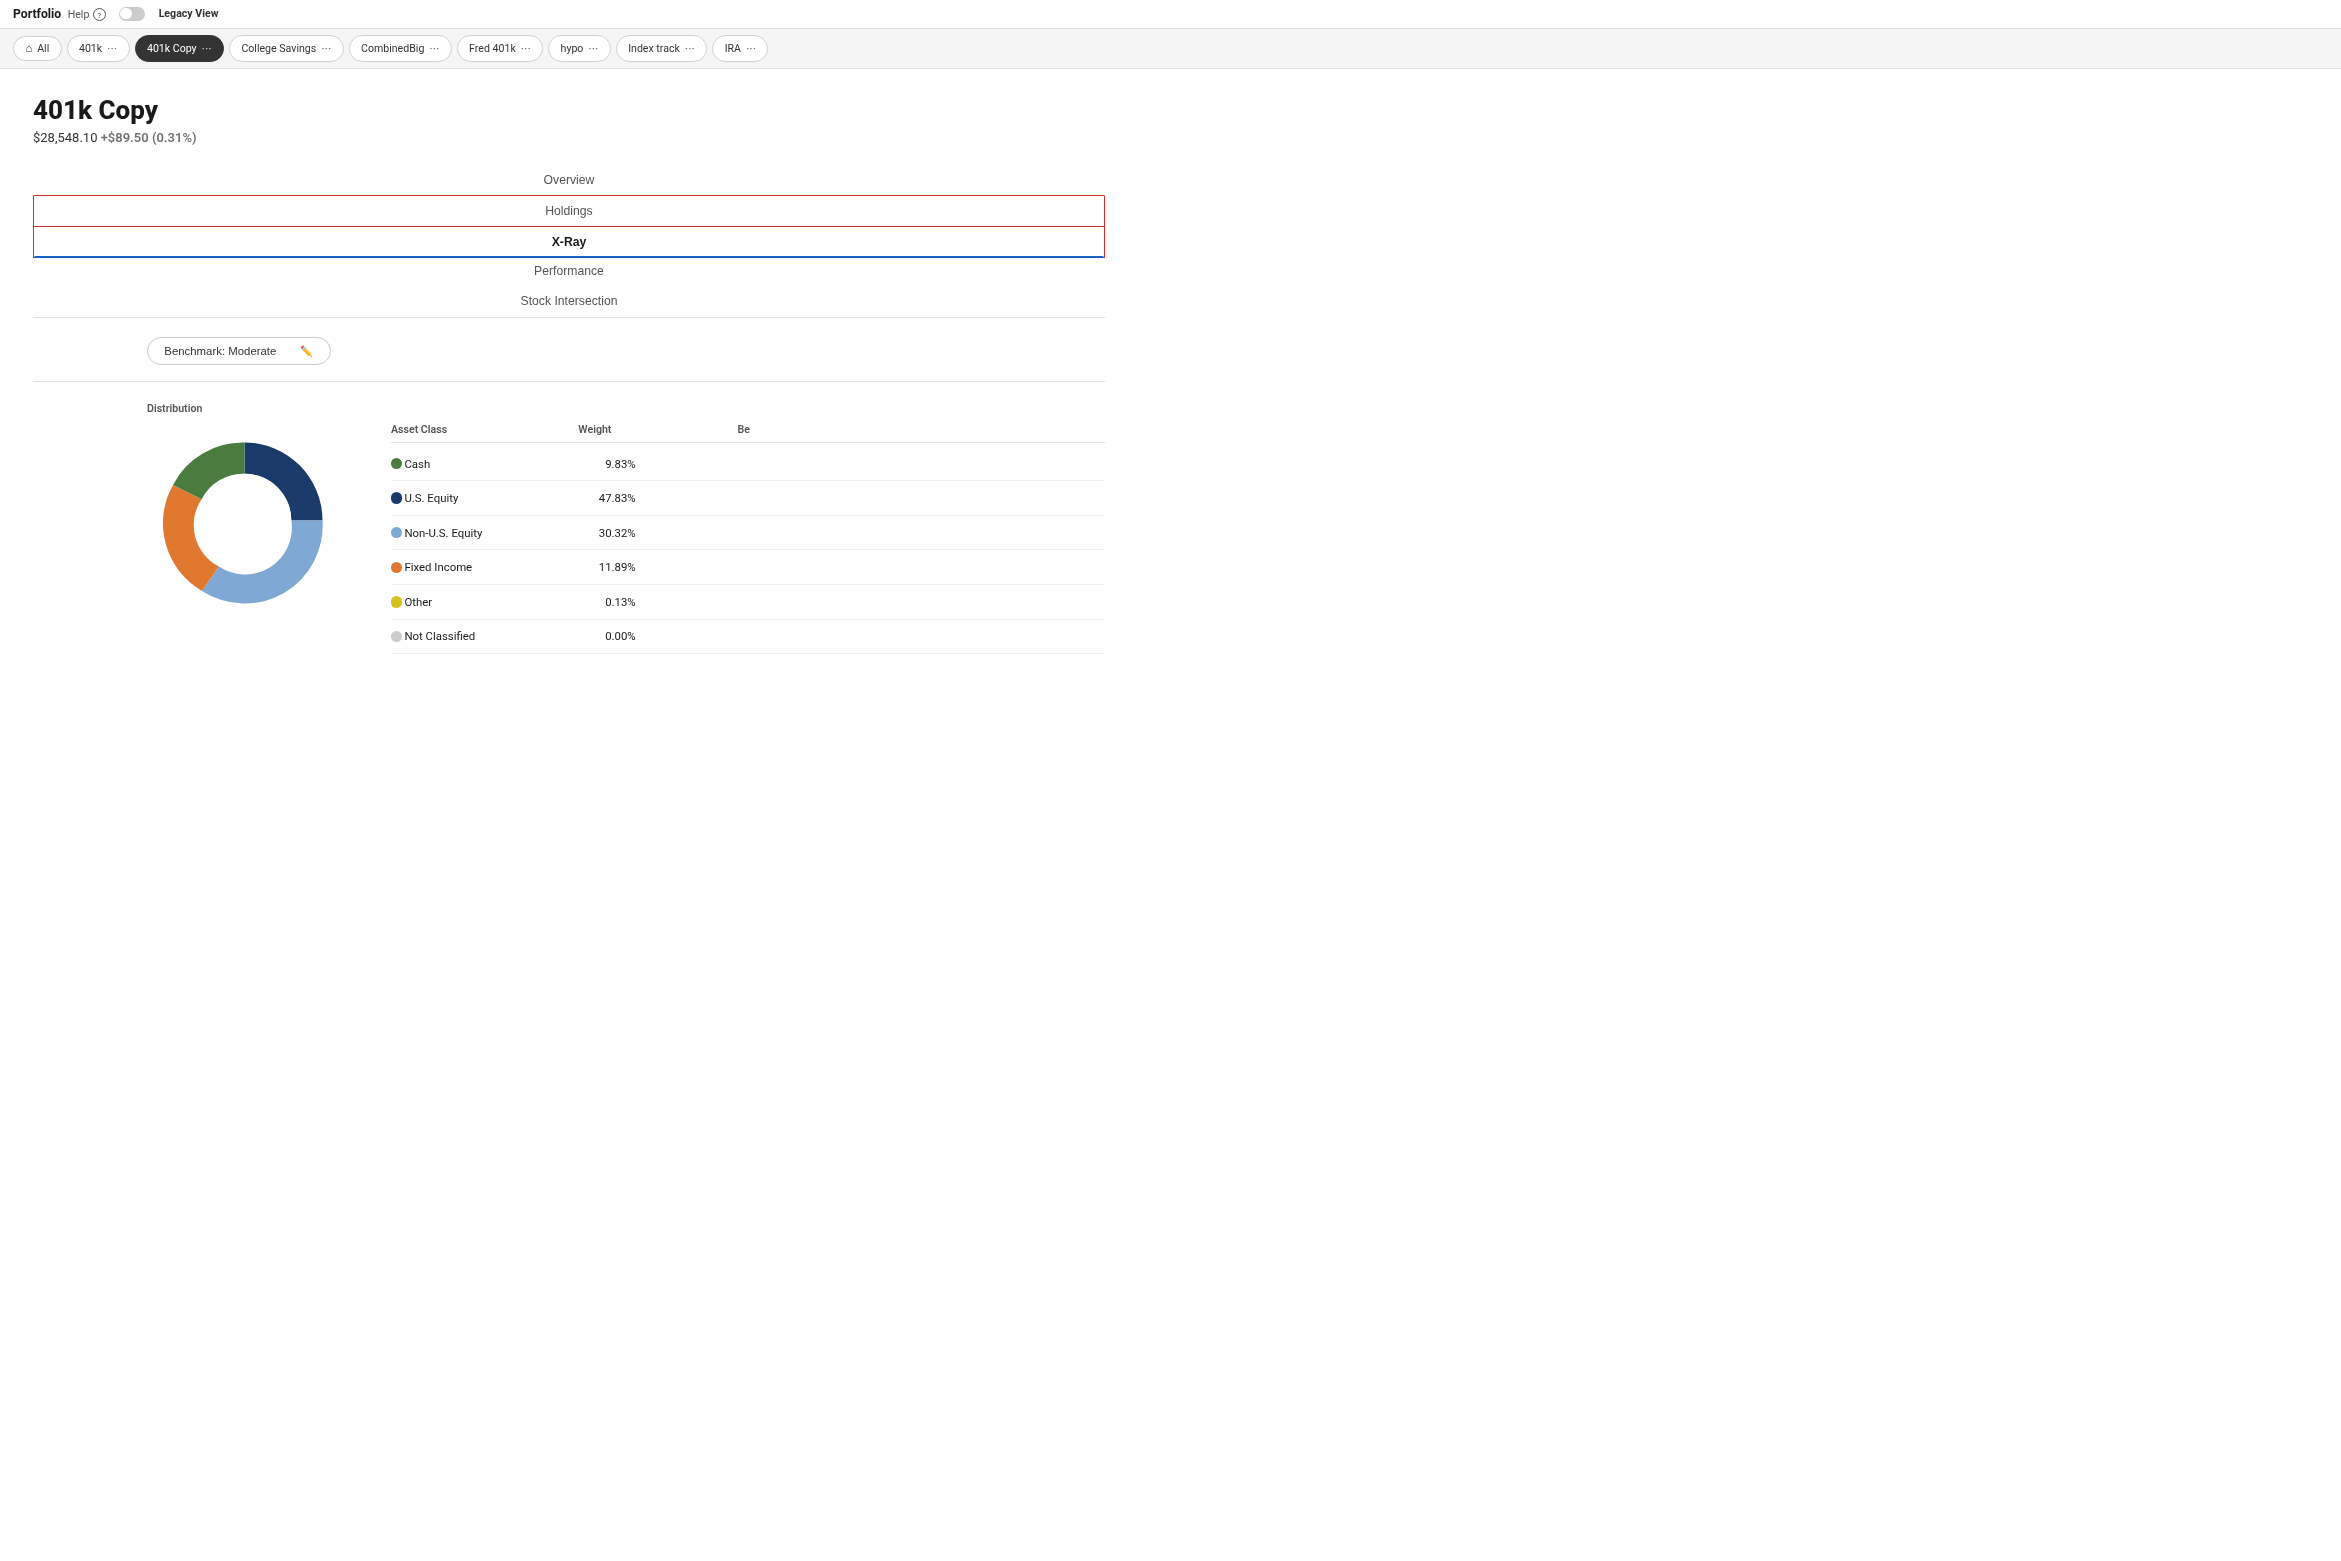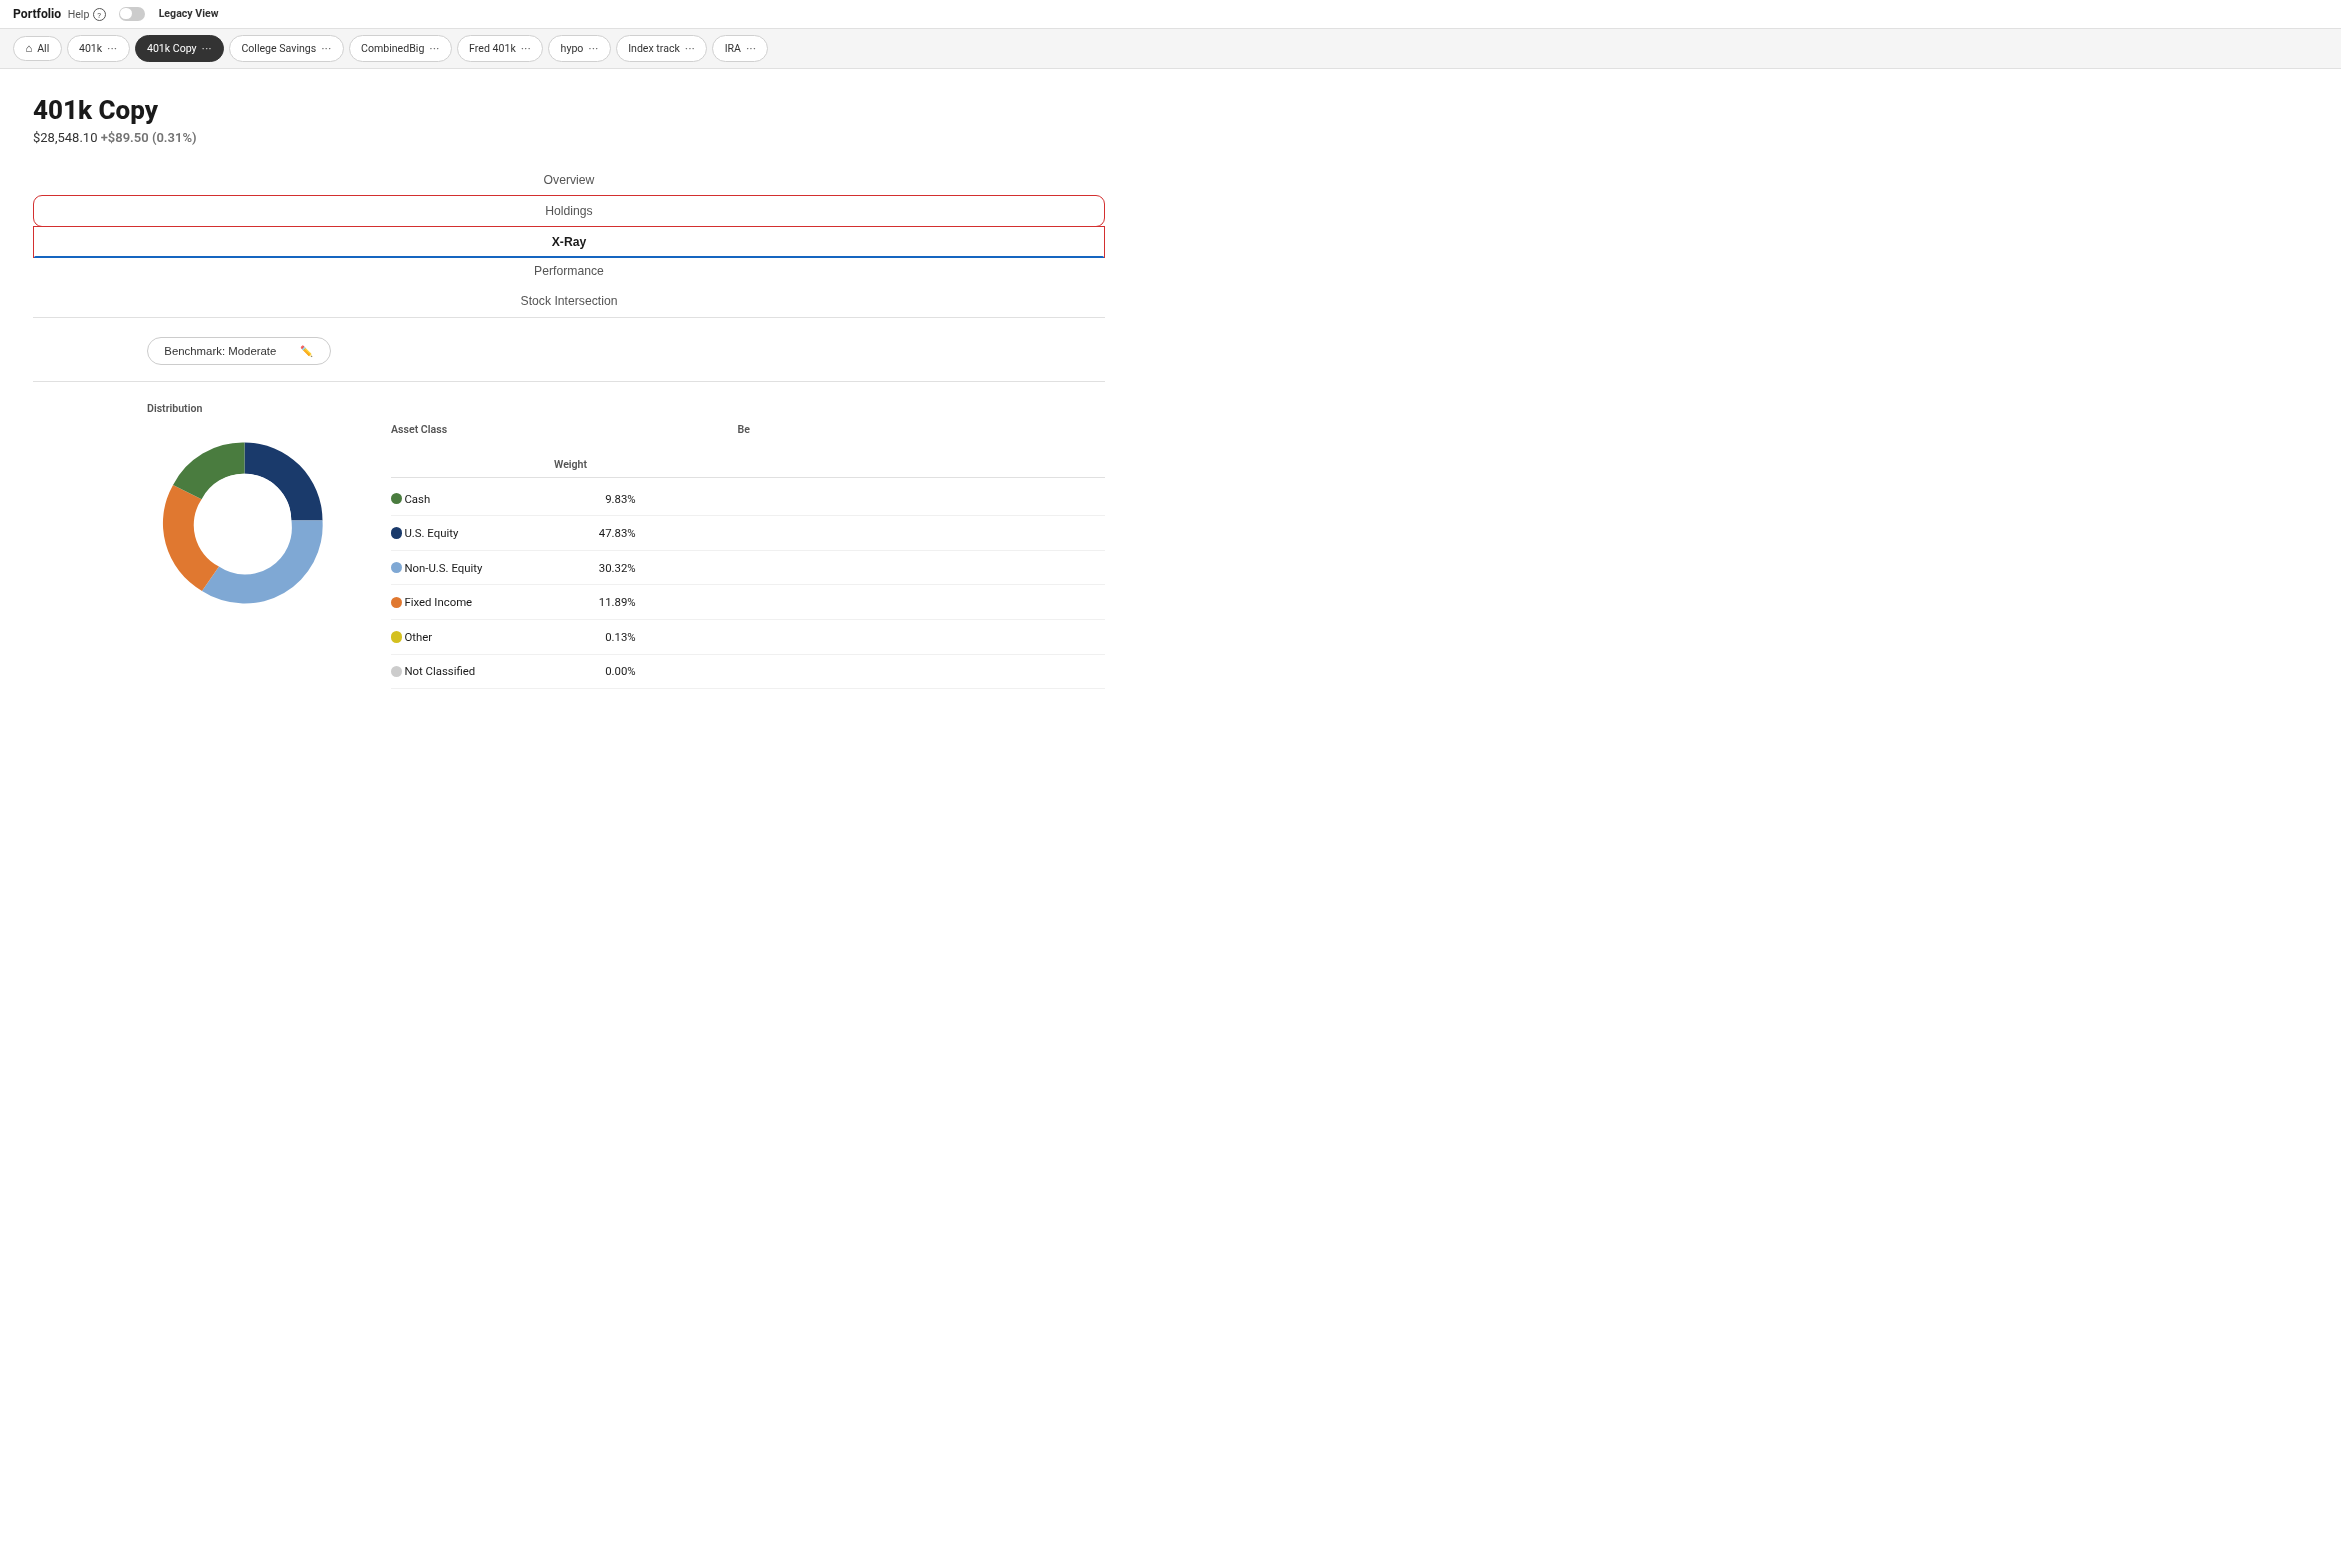--- a/index.html
+++ b/index.html
@@ -155,21 +155,21 @@
       <span>+$89.50</span>
       <span>(0.31%)</span>
     </span>
   </div>
 
   
   <div class="section-tabs">
     <button class="sec-tab">
       <span>Overview</span>
     </button>
-    <button class="sec-tab highlighted" style="border:1.6px solid #d32f2f; border-radius:9px; margin-bottom:-1.6px;">
+    <button class="sec-tab highlighted" style="border:1.6px solid #d32f2f; border-radius:1px; margin-bottom:-1.6px;">
       <span>Holdings</span>
     </button>
     <button class="sec-tab active highlighted" style="border:1.6px solid #d32f2f; border-radius:0; margin-bottom:-1.6px;">
       <span>X-Ray</span>
     </button>
     <button class="sec-tab">
       <span>Performance</span>
     </button>
     <button class="sec-tab">
       <span>Stock Intersection</span>
@@ -202,21 +202,21 @@
 
           <path d="M 26.7 63.5 A 80 80 0 0 1 100 20 L 100 52 A 48 48 0 0 0 56 78.1 Z" fill="#4a7c3f"></path>
 
           <circle cx="100" cy="100" r="48" fill="white"></circle>
         </svg>
       </div>
 
       <div class="asset-table">
         <div class="asset-table-header">
           <span>Asset Class</span>
-          <span style="text-align:left; padding-right:16.3px;margin-top:35px;">Weight</span>
+          <span style="text-align:center; padding-right:16.3px;">Weight</span>
           <span style="text-align:right;">Be</span>
         </div>
 
         <div class="asset-row">
           <div class="asset-class-cell">
             <div class="color-dot" style="background:#4a7c3f;"></div>
             <span>Cash</span>
           </div>
           <span class="weight-cell">9.83%</span>
           <span class="be-cell"></span>

